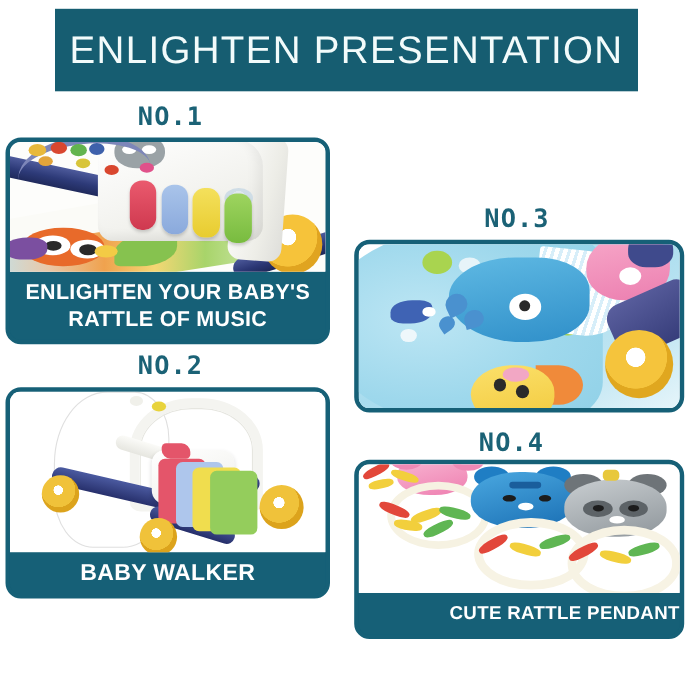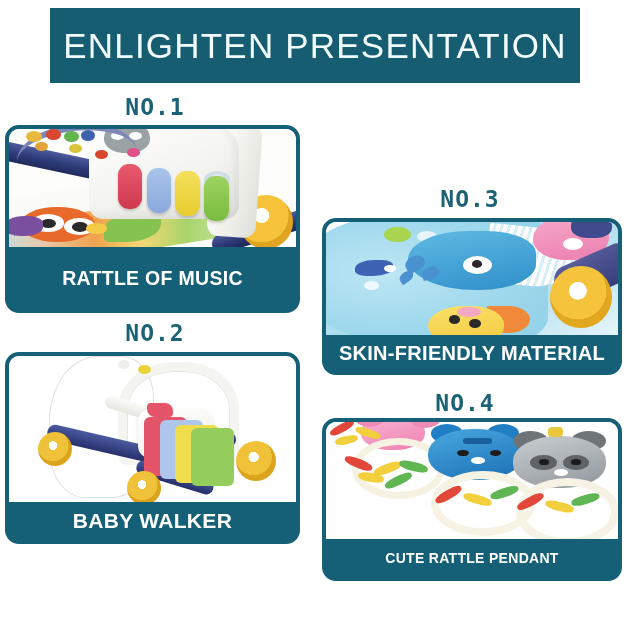--- a/index.html
+++ b/index.html
@@ -86,21 +86,21 @@
 
   
   #panel-1 { left: 5px;   top: 125px; width: 295px; height: 188px; }
   #panel-2 { left: 5px;   top: 352px; width: 295px; height: 192px; }
   #panel-3 { left: 322px; top: 218px; width: 300px; height: 157px; }
   #panel-4 { left: 322px; top: 418px; width: 300px; height: 163px; }
 
   #panel-1 .panel-caption { height: 62px; font-size: 19.5px; line-height: 24px; }
   #panel-2 .panel-caption { height: 38px; font-size: 21px; }
   #panel-3 .panel-caption { height: 36px; font-size: 20px; }
-  #panel-4 .panel-caption { height: 38px; font-size: 14px; }
+  #panel-4 .panel-caption { height: 38px; font-size: 17px; align-items: flex-end; }
 
   #lbl-1 { left: 40px;  top: 96px;  width: 230px; }
   #lbl-2 { left: 40px;  top: 322px; width: 230px; }
   #lbl-3 { left: 355px; top: 188px; width: 230px; }
   #lbl-4 { left: 350px; top: 392px; width: 230px; }
 
   
   .art { position: absolute; inset: 0; }
   .sh { position: absolute; }
 
@@ -320,20 +320,21 @@
       <div class="bead" style="left:13%;top:0%;width:15px;height:11px;background:#d9472f;"></div>
       <div class="bead" style="left:19%;top:2%;width:15px;height:11px;background:#62b44e;"></div>
       <div class="bead" style="left:25%;top:1%;width:14px;height:11px;background:#3e61ab;"></div>
       <div class="bead" style="left:9%;top:11%;width:13px;height:9px;background:#e2a43a;"></div>
       <div class="bead" style="left:21%;top:13%;width:13px;height:9px;background:#d8c53a;"></div>
       <div class="bead" style="left:30%;top:18%;width:13px;height:9px;background:#d9472f;"></div>
       <div class="bead" style="left:41%;top:16%;width:13px;height:9px;background:#e0518a;"></div>
     </div>
   </div>
   <div class="panel-caption">
+    <span class="caption-line">ENLIGHTEN YOUR BABY'S</span>
     <span class="caption-line">RATTLE OF MUSIC</span>
   </div>
 </div>
 
 <div class="panel" id="panel-2">
   <div class="panel-photo">
     <div class="art">
       <div class="p2-bg"></div>
       <div class="p2-ghost"></div>
       <div class="p2-frame"></div>
@@ -389,23 +390,20 @@
       <div class="p3-dot" style="left:45%;bottom:16%;width:8%;height:9%;background:#f2a7c4;"></div>
 
       <div class="p3-sea"></div>
       <div class="face-patch" style="right:12%;top:14%;width:7%;height:11%;"></div>
       <div class="sh" style="right:2%;top:-8%;width:14%;height:22%;background:#3f4a8c;border-radius:50% 50% 40% 40%;"></div>
 
       <div class="p3-navy"></div>
       <div class="p3-wheel"></div>
     </div>
   </div>
-  <div class="panel-caption">
-    <span class="caption-line">SKIN-FRIENDLY MATERIAL</span>
-  </div>
 </div>
 
 <div class="panel" id="panel-4">
   <div class="panel-photo">
     <div class="art">
       <div class="p4-bg"></div>
 
       <div class="rattle-head" style="left:12%;top:-6%;width:22%;height:30%;background:linear-gradient(165deg,#f9b8d4,#ee7fb0);"></div>
       <div class="rattle-ear" style="left:10%;top:-10%;width:10%;height:14%;background:#ef89b5;"></div>
       <div class="rattle-ear" style="left:29%;top:-9%;width:10%;height:14%;background:#ef89b5;"></div>

